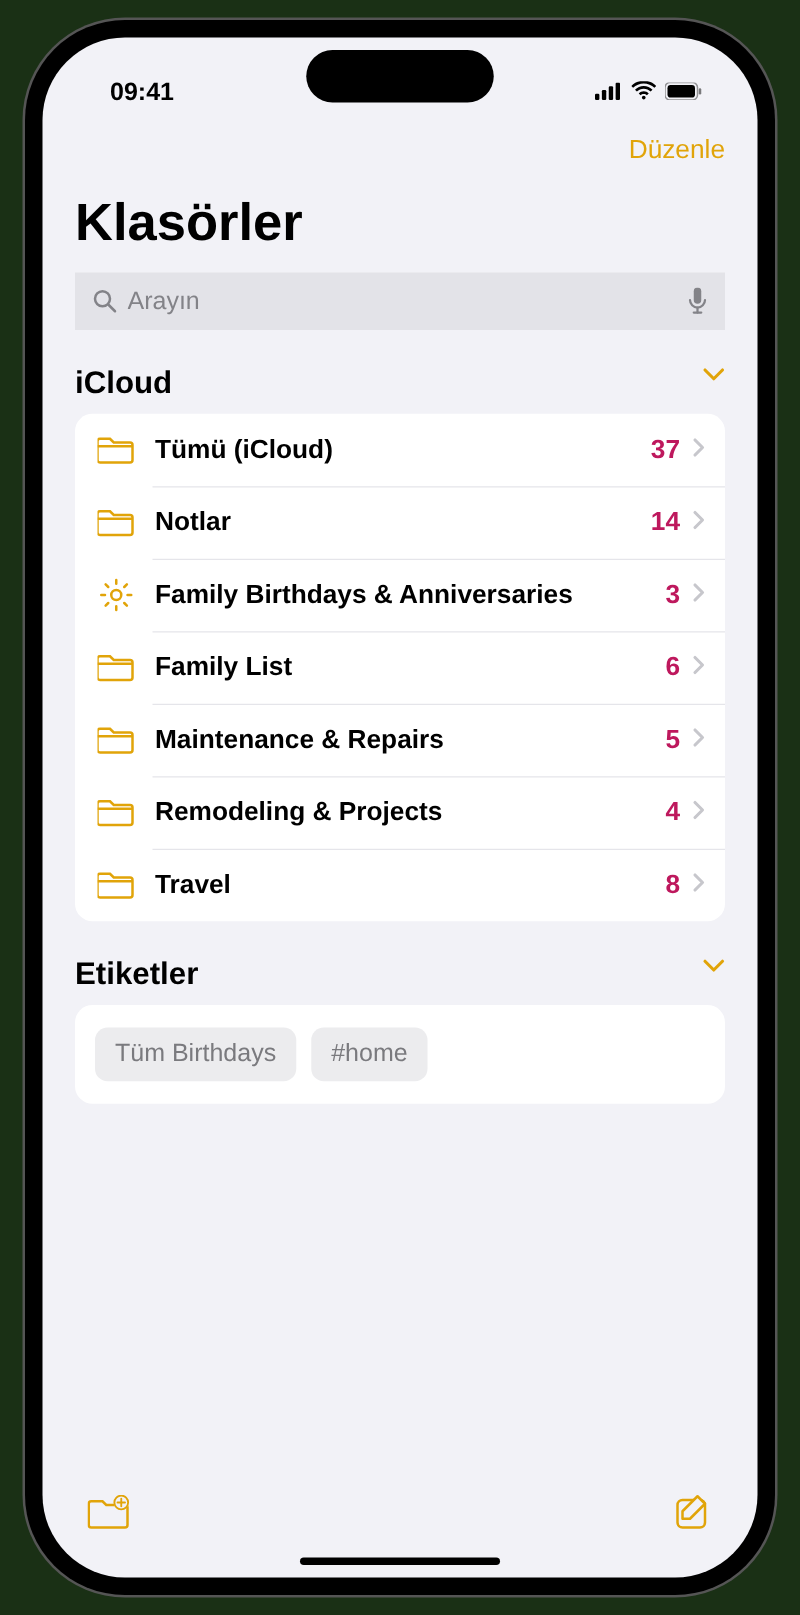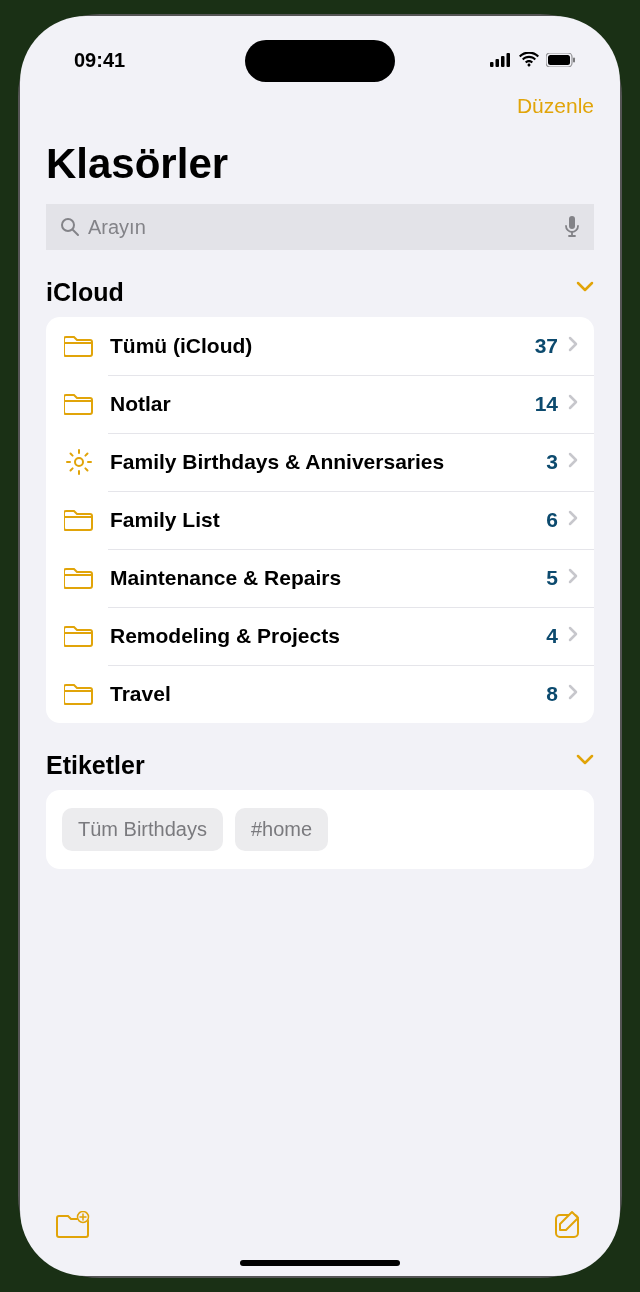--- a/index.html
+++ b/index.html
@@ -10,20 +10,21 @@
       justify-content: center;
       align-items: flex-start;
       width: 640px;
       height: 1292px;
     }
     .phone-frame {
       width: 600px;
       height: 1260px;
       background: #000;
       border-radius: 80px;
+      padding: 14px;
       margin-top: 16px;
       position: relative;
       box-shadow: 0 0 0 2px #555;
     }
     .screen {
       width: 100%;
       height: 100%;
       background: #f2f2f7;
       border-radius: 66px;
       overflow: hidden;
@@ -145,21 +146,21 @@
       justify-content: center;
       color: #e1a409;
     }
     .folder-name {
       flex: 1;
       font-size: 21px;
       color: #000;
     }
     .folder-count {
       font-size: 21px;
-      color: #0c4a6e;
+      color: #be185d;
       margin-right: 10px;
     }
     .chevron-right {
       color: #c7c7cc;
     }
     .tags-container {
       margin: 0 26px 22px;
       background: #fff;
       border-radius: 14px;
       padding: 18px 16px;

